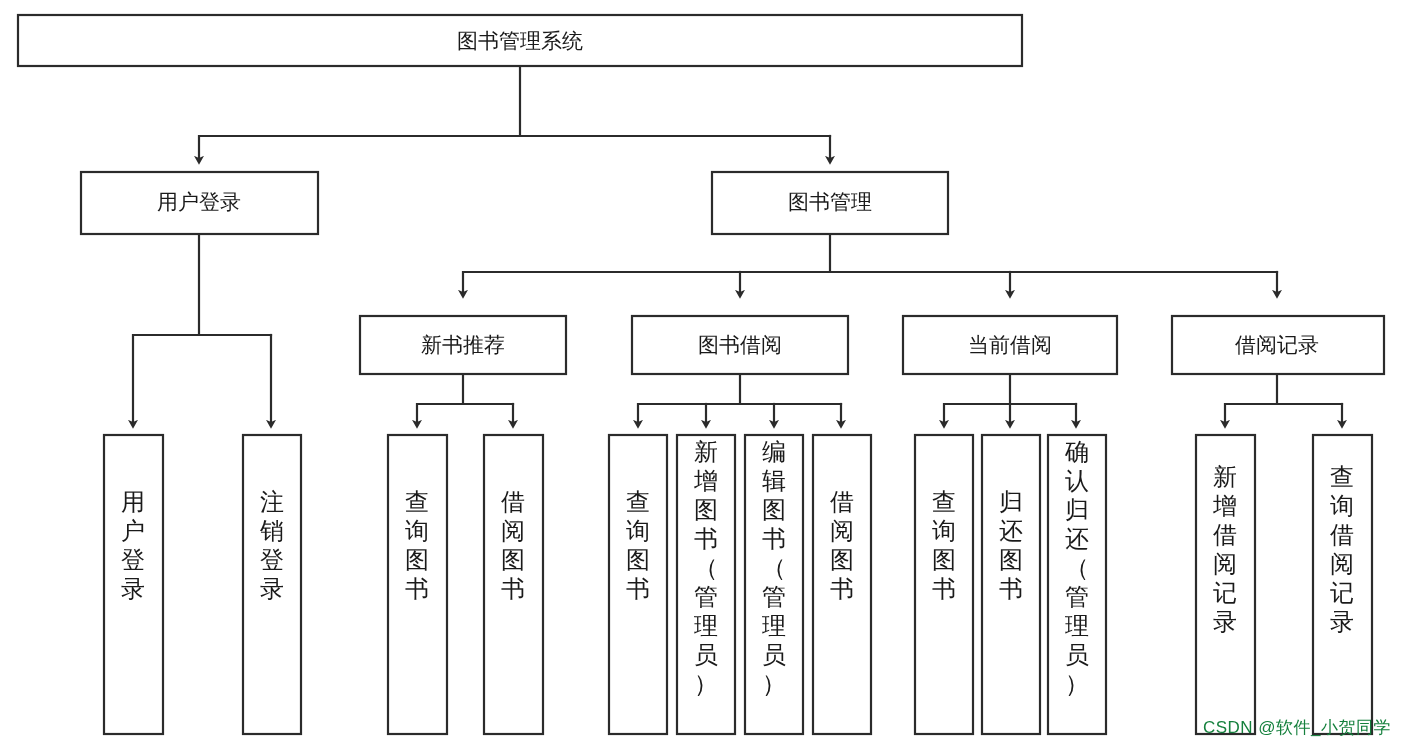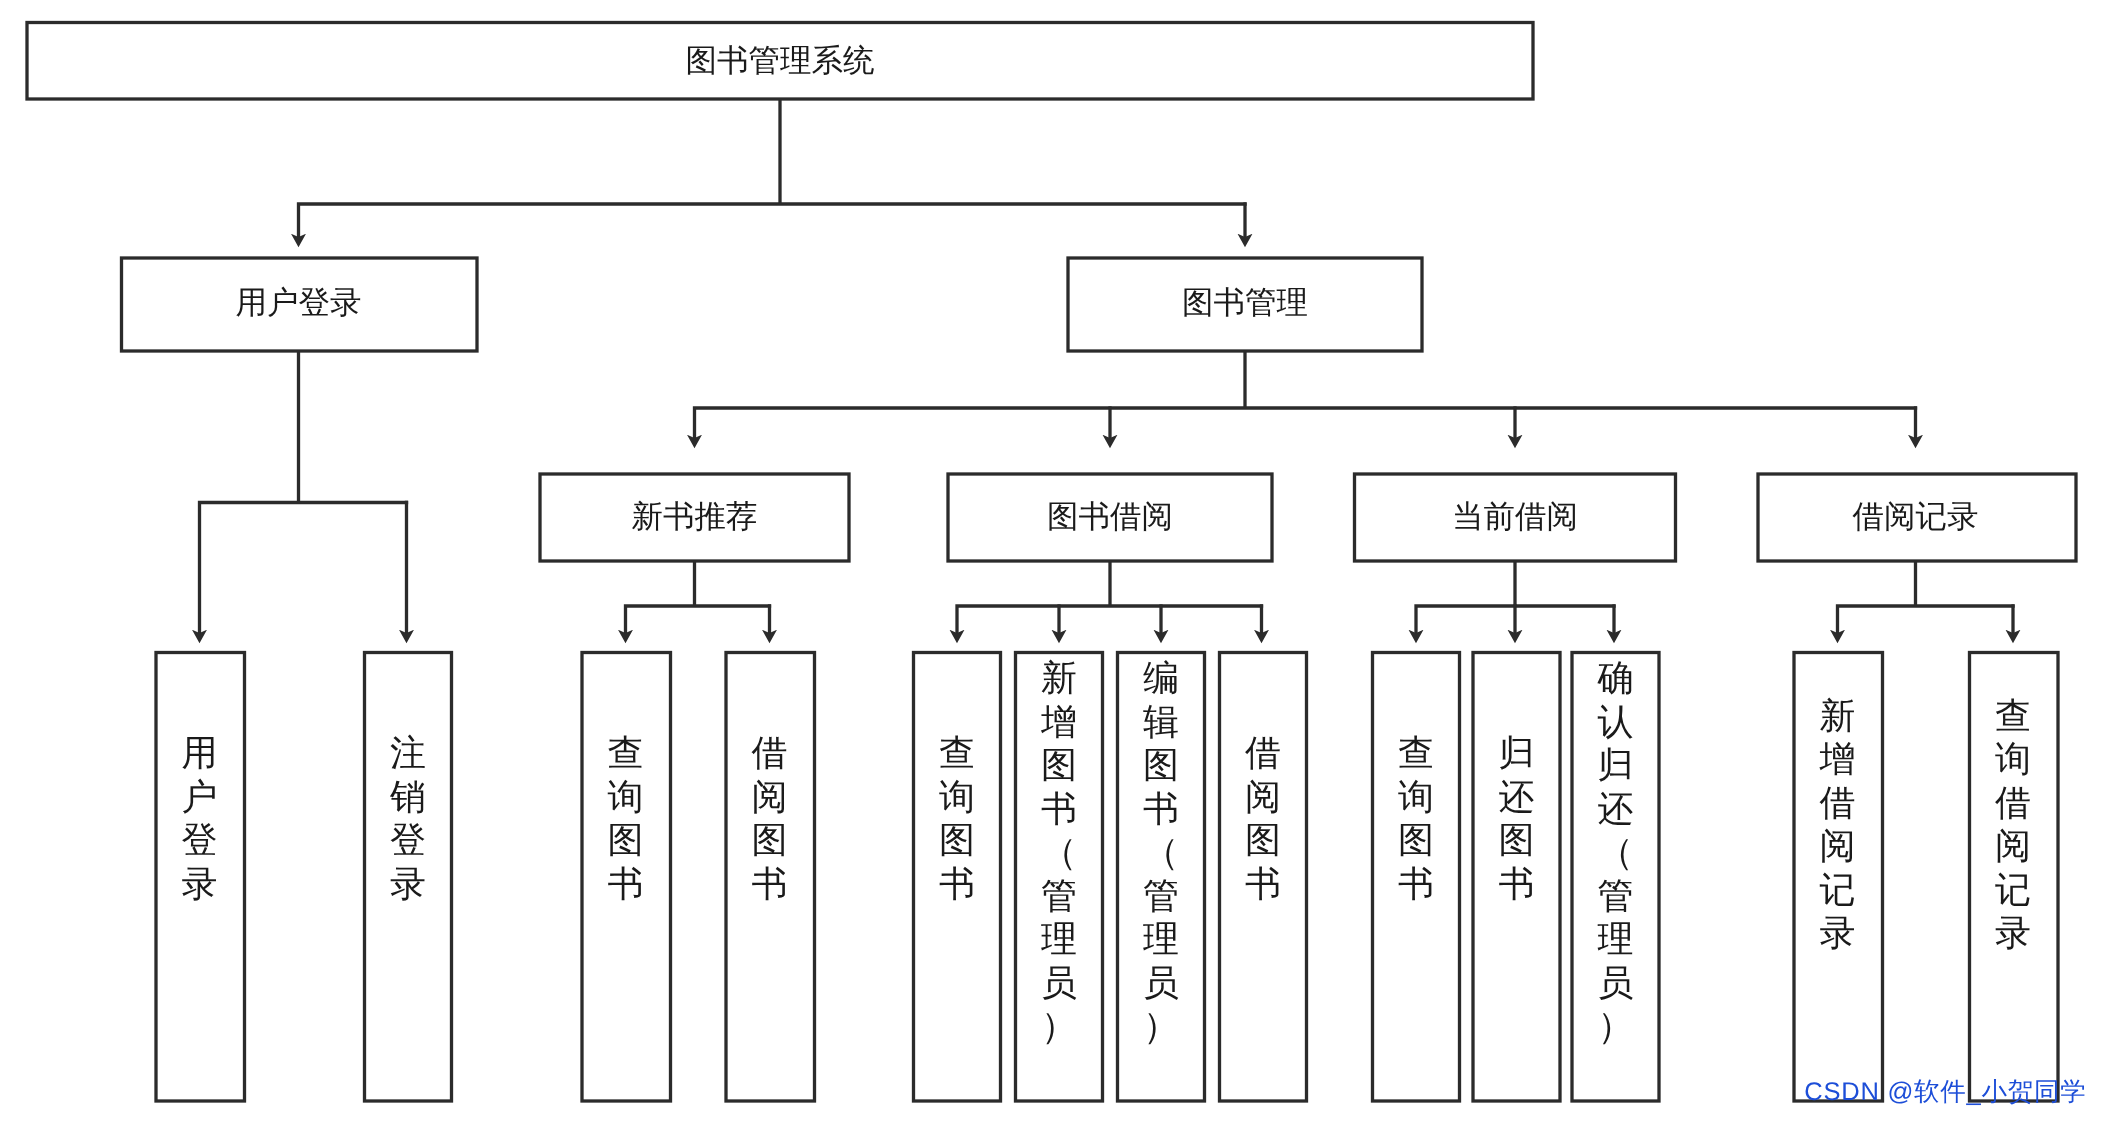--- a/index.html
+++ b/index.html
@@ -48,21 +48,21 @@
     font-family: "Liberation Sans", "DejaVu Sans", sans-serif;
     font-size: 24px;
     text-anchor: middle;
   }
   .watermark {
     position: absolute;
     right: 14px;
     bottom: 8px;
     font-family: "Liberation Sans", "DejaVu Sans", sans-serif;
     font-size: 17px;
-    color: #1d4ed8;
+    color: #15803d;
     letter-spacing: 0.5px;
     white-space: nowrap;
     pointer-events: none;
   }
 </style>
 </head>
 <body>
 
 <div id="diagram-root">
 

